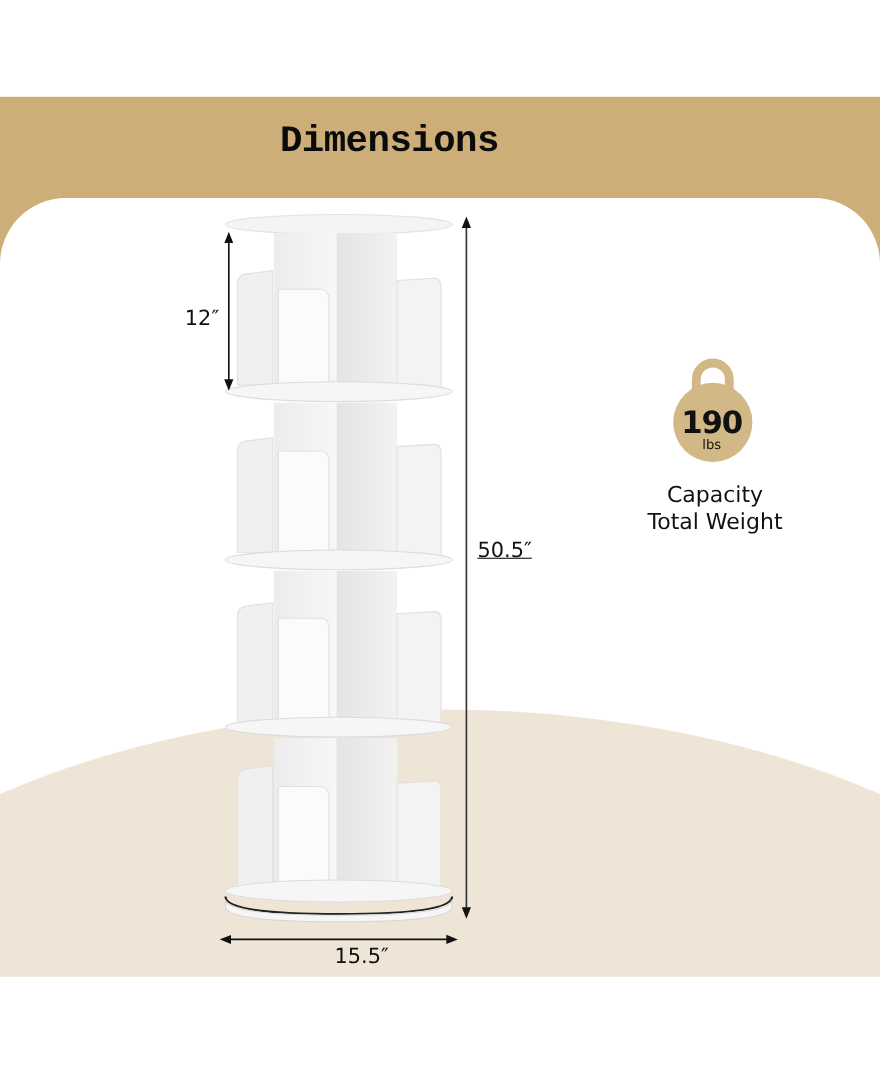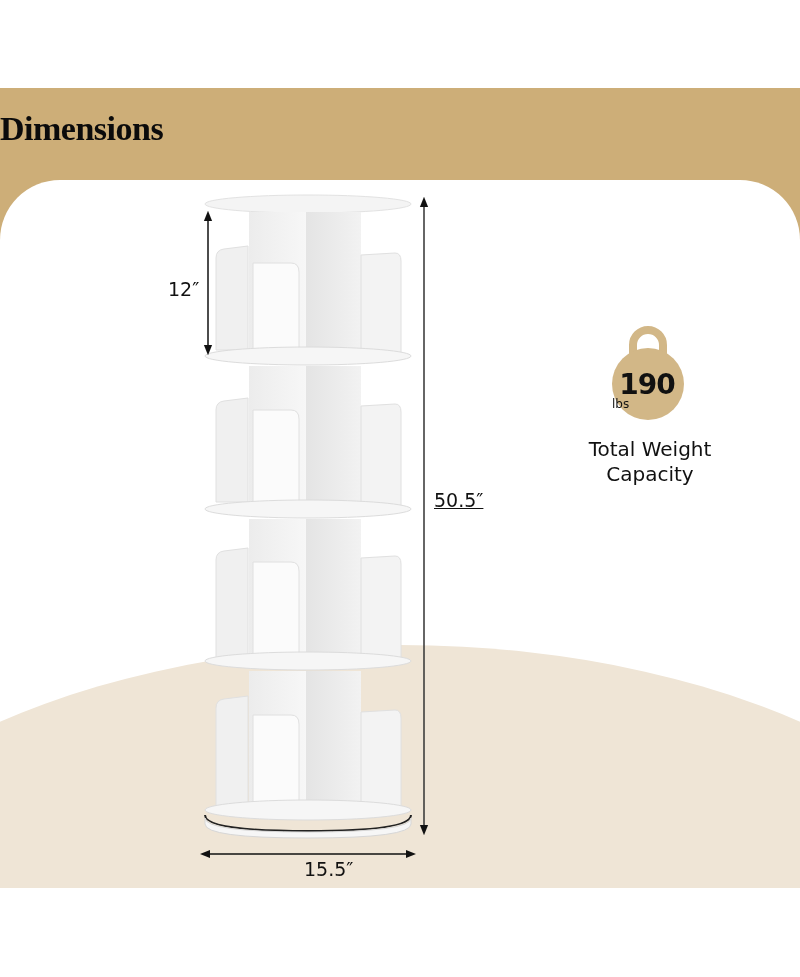--- a/index.html
+++ b/index.html
@@ -6,22 +6,22 @@
   body {
     width: 800px; height: 977px; position: relative; overflow: hidden;
     background: #ffffff;
     font-family: "Liberation Sans", "DejaVu Sans", sans-serif;
   }
   .header-band {
     position: absolute; left: 0; top: 88px; width: 800px; height: 160px;
     background: #cdae78;
   }
   .title {
-    position: absolute; left: 0; top: 110px; width: 708px; text-align: left;
-    font-family: Liberation Serif, serif; font-weight: bold;
+    position: absolute; left: 0; top: 110px; width: 708px; text-align: center;
+    font-family: Liberation Mono, monospace; font-weight: bold;
     font-size: 34px; letter-spacing: -0.5px; color: #0b0b0b;
   }
   .card {
     position: absolute; left: 0; top: 180px; width: 800px; height: 710px;
     background: #ffffff; border-radius: 60px 60px 0 0; overflow: hidden;
   }
   .floor {
     position: absolute; left: -240px; top: 465px; width: 1280px; height: 700px;
     background: #efe5d6; border-radius: 50%;
   }
@@ -35,21 +35,21 @@
   .weight-text {
     position: absolute; left: 560px; top: 437px; width: 180px; text-align: center;
     font-size: 20px; line-height: 25px; color: #111; font-family: "DejaVu Sans", sans-serif;
   }
   .weight-num {
     position: absolute; left: 612px; top: 368px; width: 70px; text-align: center;
     font-size: 28px; font-weight: bold; color: #111; font-family: "DejaVu Sans", sans-serif;
     letter-spacing: -1px;
   }
   .weight-unit {
-    position: absolute; left: 612px; top: 397px; width: 70px; 
+    position: absolute; left: 612px; top: 397px; width: 70px; text-align: center;
     font-size: 12px; color: #111; font-family: "DejaVu Sans", sans-serif;
   }
 </style>
 </head>
 <body>
 
 <div class="header-band"></div>
 <div class="title">Dimensions</div>
 
 <div class="card">
@@ -122,15 +122,15 @@
   </g>
 </svg>
 
 <div class="dim-label" style="left:168px; top:278px;">12″</div>
 <div class="dim-label" style="left:434px; top:489px;text-decoration:underline;">50.5″</div>
 <div class="dim-label" style="left:283px; top:858px;margin-left:21px;">15.5″</div>
 
 <div class="weight-num">190</div>
 <div class="weight-unit">lbs</div>
 <div class="weight-text">
+  <div>Capacity</div>
   <div>Total Weight</div>
-  <div>Capacity</div>
 </div>
 
 </body></html>

